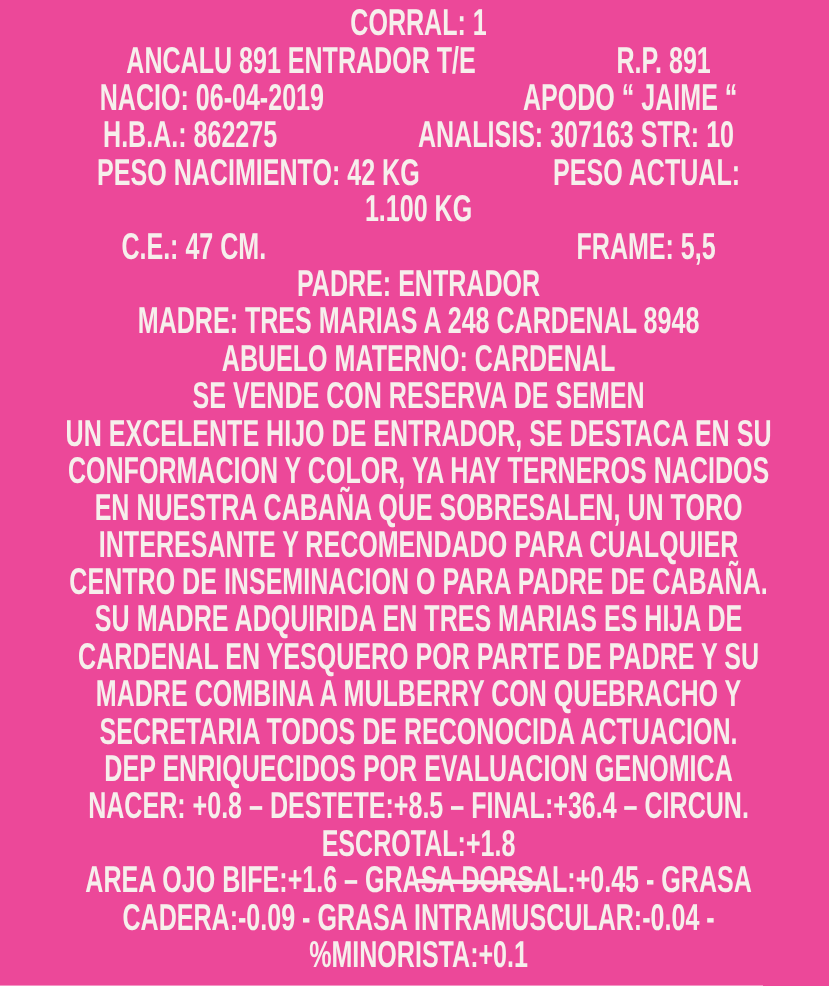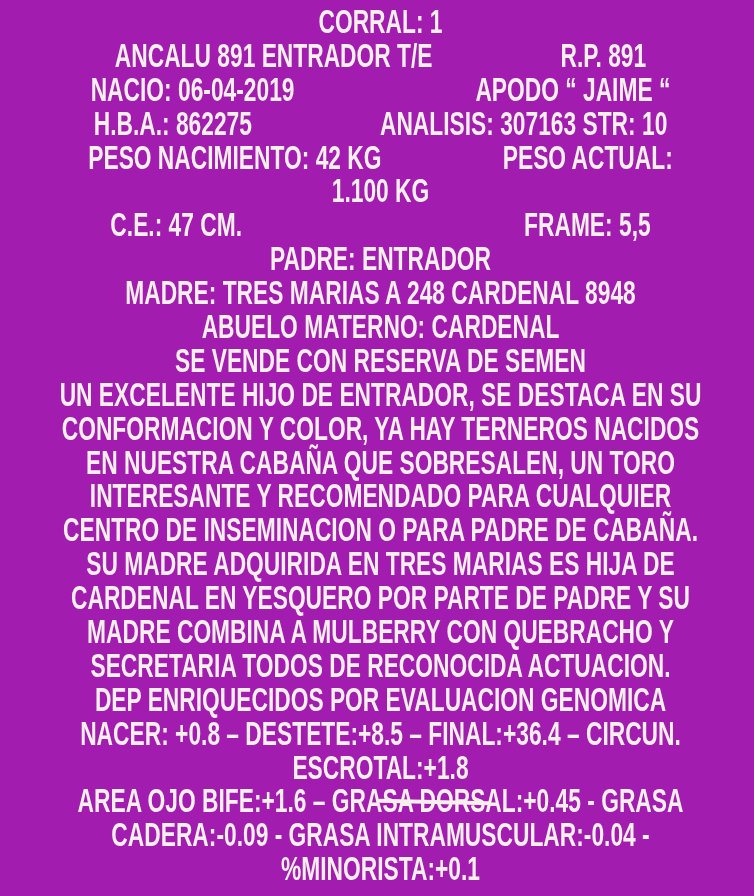--- a/index.html
+++ b/index.html
@@ -1,20 +1,20 @@
 <!DOCTYPE html>
 <html><head>
 <meta charset="utf-8">
 <style>
   html, body { margin: 0; padding: 0; }
   .card {
     position: relative;
     width: 754px;
     height: 896px;
-    background: #a21caf;
+    background: #ec4899;
     overflow: hidden;
     box-sizing: border-box;
     padding-top: 5px;
     padding-left: 7px;
     font-family: "Liberation Sans", sans-serif;
     font-weight: 700;
     font-size: 34px;
     color: #f6efec;
   }
   .line {

